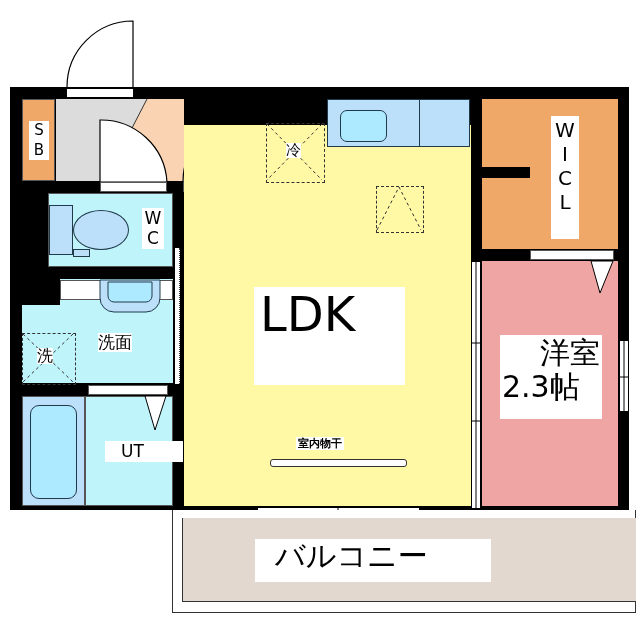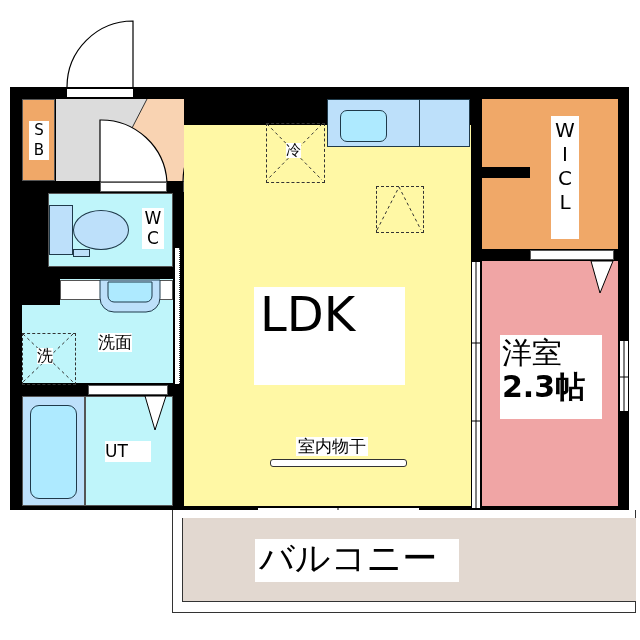--- a/index.html
+++ b/index.html
@@ -75,21 +75,21 @@
 
 <div class="abs" style="left:88px;top:385px;width:80px;height:10px;background:#fff;border:1px solid #555;"></div>
 
 <div class="abs" style="left:22px;top:396px;width:63px;height:110px;background:#bde0fa;border:1px solid #555;"></div>
 <div class="sink" style="left:30px;top:405px;width:45px;height:92px;border-radius:9px;"></div>
 
 <div class="abs" style="left:85px;top:396px;width:88px;height:110px;background:#bff5fa;border:1px solid #555;"></div>
 <svg width="640" height="640" style="left:0;top:0;">
   <polygon points="145,396 166,396 155,430" fill="#fff" stroke="#000" stroke-width="1"></polygon>
 </svg>
-<div class="lbl" style="left:105px;top:441px;width:46px;padding:2px 0;font-size:17px;">UT</div>
+<div class="lbl" style="left:105px;top:441px;width:46px;padding:2px 16px;font-size:17px;">UT</div>
 
 <div class="abs" style="left:174px;top:248px;width:6px;height:136px;background:#fff;border-left:1px solid #000;border-right:1px dotted #333;"></div>
 
 <div class="abs" style="left:184px;top:125px;width:287px;height:381px;background:#fff8a5;"></div>
 <div class="abs wall" style="left:184px;top:99px;width:143px;height:26px;"></div>
 
 <div class="dash" style="left:266px;top:123px;width:57px;height:58px;"></div>
 <svg width="640" height="640" style="left:0;top:0;">
   <line x1="267" y1="124" x2="322" y2="180" stroke="#333" stroke-dasharray="3,3"></line>
   <line x1="322" y1="124" x2="267" y2="180" stroke="#333" stroke-dasharray="3,3"></line>
@@ -101,21 +101,21 @@
 <div class="sink" style="left:340px;top:110px;width:45px;height:30px;"></div>
 
 <div class="dash" style="left:376px;top:186px;width:46px;height:45px;"></div>
 <svg width="640" height="640" style="left:0;top:0;">
   <polyline points="377,230 399,187 421,230" fill="none" stroke="#333" stroke-dasharray="3,3"></polyline>
 </svg>
 
 <div class="lbl" style="left:254px;top:287px;width:139px;height:92px;padding:3px 6px;">
   <div style="font-size:48px;">LDK</div>
 </div>
-<div class="lbl" style="left:296px;top:437px;font-size:17px;padding:1px 2px;">室内物干</div>
+<div class="lbl" style="left:296px;top:437px;font-size:11px;padding:1px 2px;font-weight:bold;">室内物干</div>
 <div class="abs" style="left:270px;top:459px;width:137px;height:8px;background:#fff;border:1px solid #333;border-radius:3px;"></div>
 
 <div class="abs" style="left:471px;top:262px;width:10px;height:246px;background:#fff;border-left:1px solid #000;border-right:1px solid #000;"></div>
 <svg width="640" height="640" style="left:0;top:0;">
   <line x1="476" y1="262" x2="476" y2="508" stroke="#000" stroke-width="1"></line>
   <line x1="471" y1="343" x2="481" y2="343" stroke="#000"></line>
   <line x1="471" y1="421" x2="481" y2="421" stroke="#000"></line>
 </svg>
 
 <div class="abs" style="left:482px;top:99px;width:136px;height:150px;background:#f0a868;"></div>
@@ -126,31 +126,31 @@
   <div style="margin-top:4px;">C</div>
   <div style="margin-top:4px;">L</div>
 </div>
 <div class="abs" style="left:530px;top:250px;width:84px;height:10px;background:#fff;border:1px solid #555;"></div>
 
 <div class="abs" style="left:482px;top:261px;width:136px;height:245px;background:#f0a5a5;"></div>
 <svg width="640" height="640" style="left:0;top:0;">
   <polygon points="591,261 613,261 600,293" fill="#fff" stroke="#000" stroke-width="1"></polygon>
 </svg>
 <div class="lbl" style="left:500px;top:335px;width:98px;height:78px;padding:3px 2px;">
-  <div style="font-size:30px;">洋室</div>
-  <div style="font-size:30px;margin-top:4px;font-weight:bold;">2.3帖</div>
+  <div style="font-size:30px;text-align:right;">洋室</div>
+  <div style="font-size:30px;margin-top:4px;">2.3帖</div>
 </div>
 
 <div class="abs" style="left:619px;top:340px;width:10px;height:72px;background:#fff;border:1px solid #000;"></div>
 <svg width="640" height="640" style="left:0;top:0;">
   <line x1="624" y1="340" x2="624" y2="412" stroke="#000"></line>
   <line x1="619" y1="377" x2="629" y2="377" stroke="#000"></line>
 </svg>
 
 <div class="abs" style="left:257px;top:507px;width:163px;height:10px;background:#fff;border:1px solid #000;"></div>
 <svg width="640" height="640" style="left:0;top:0;">
   <line x1="257" y1="512" x2="420" y2="512" stroke="#000"></line>
   <line x1="338" y1="507" x2="338" y2="517" stroke="#000"></line>
 </svg>
 
 <div class="abs" style="left:172px;top:510px;width:464px;height:103px;background:#fff;border:1px solid #333;border-top:none;"></div>
 <div class="abs" style="left:182px;top:518px;width:454px;height:84px;background:#e2d8d0;border:1px solid #333;border-top:none;border-right:none;"></div>
-<div class="lbl" style="left:255px;top:539px;width:196px;height:39px;padding:2px 4px;font-size:35px;">バルコニー</div>
+<div class="lbl" style="left:255px;top:539px;width:196px;height:39px;padding:2px 20px;font-size:30px;">バルコニー</div>
 
 </body></html>

